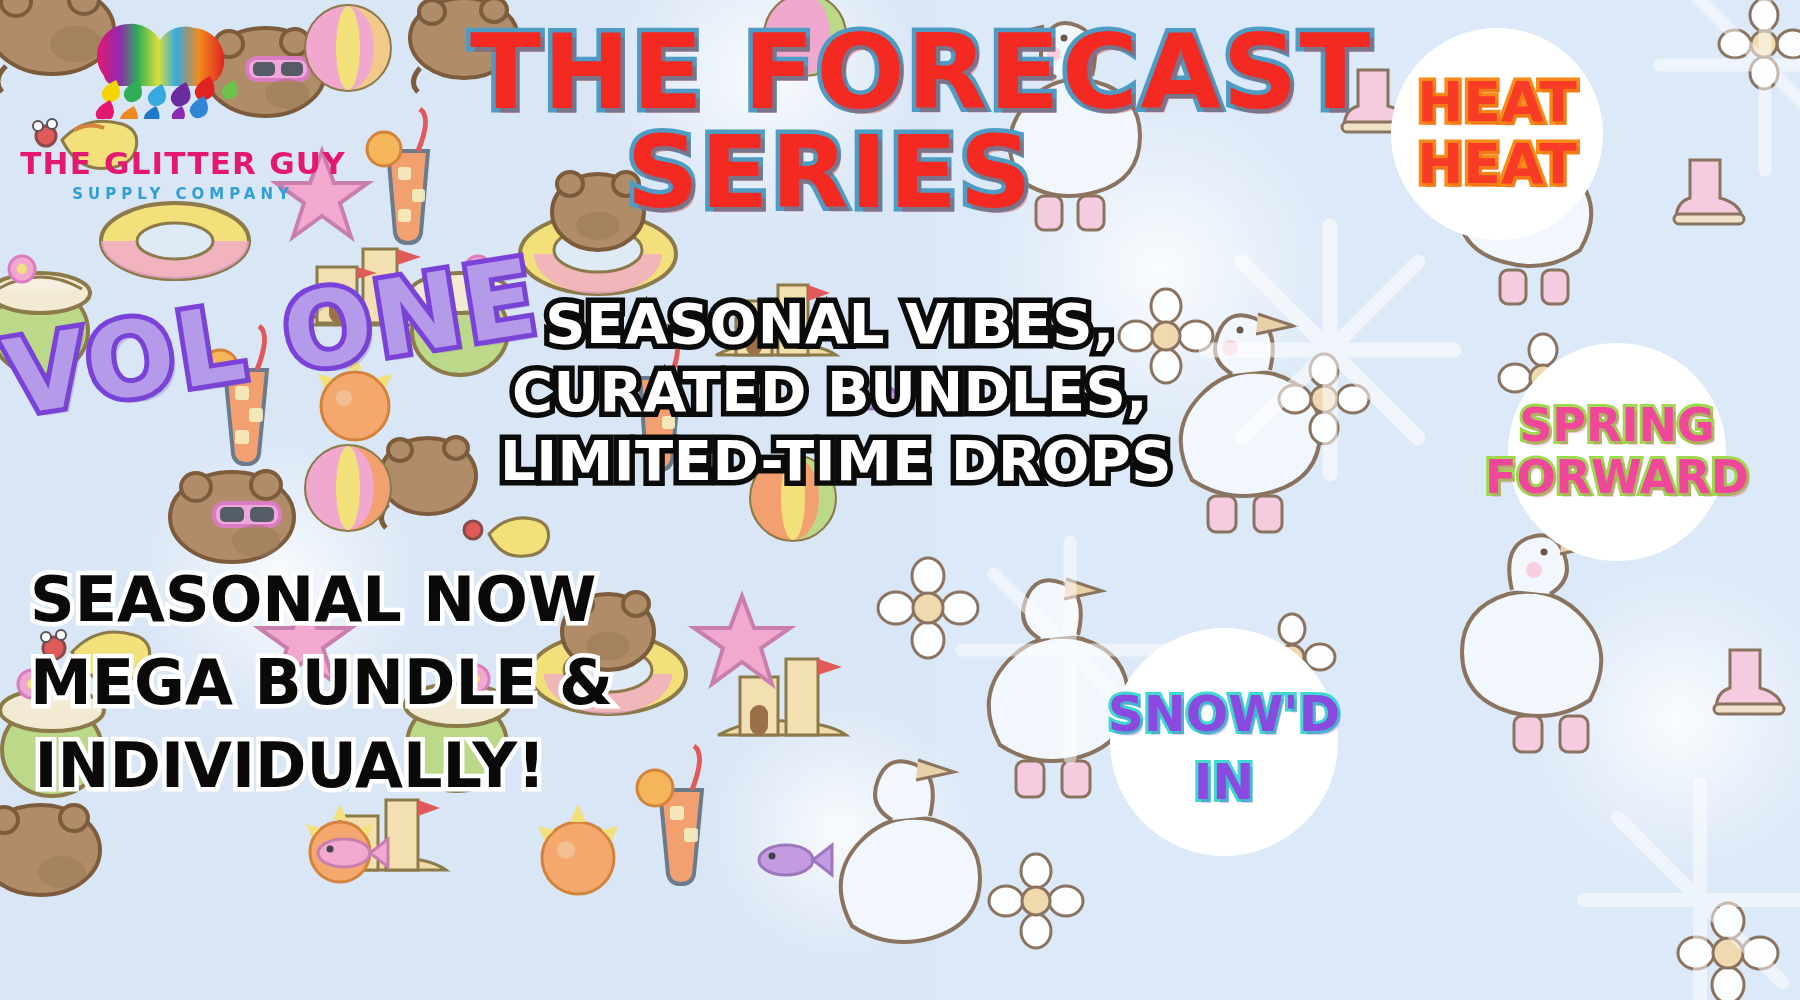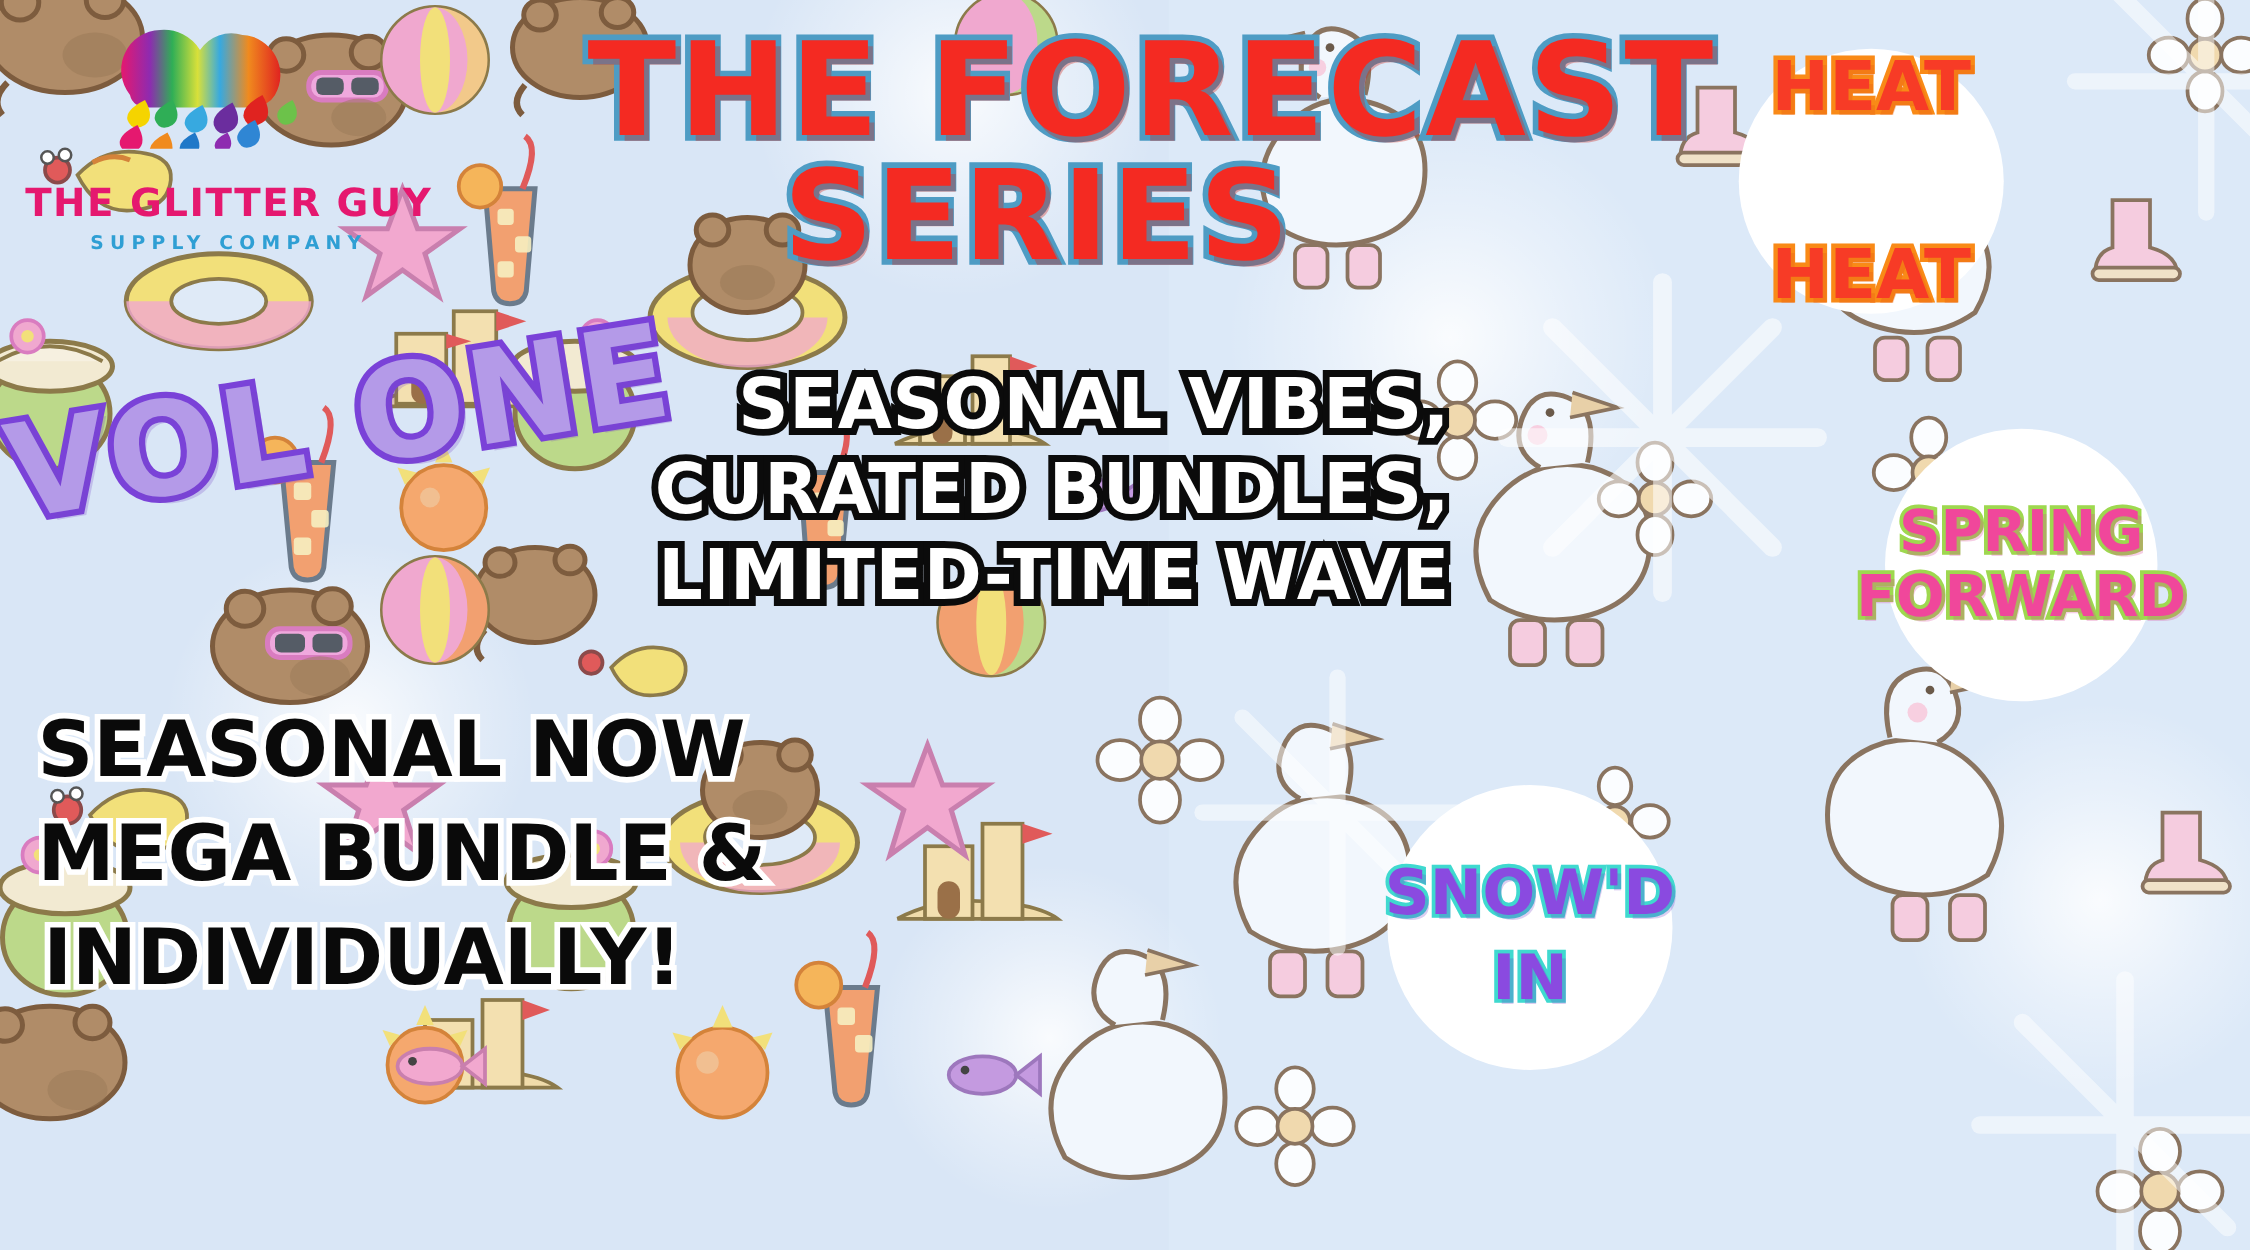--- a/index.html
+++ b/index.html
@@ -40,21 +40,21 @@
               text-align:center; }
   .hl-line { font-family:"DejaVu Sans", sans-serif; font-weight:700;
              font-size:104px; line-height:.98; letter-spacing:2px;
              color:#f42a22; white-space:nowrap;
              -webkit-text-stroke:9px #4e9cc4; paint-order:stroke fill;
              text-shadow:4px 5px 0 rgba(210,40,30,.35); }
   .hl-line.l2 { font-size:100px; }
 
   
   #subtitle { position:absolute; left:500px; top:290px; width:660px;
-              text-align:right; }
+              text-align:center; }
   .sub-line { font-family:"DejaVu Sans", sans-serif; font-weight:700;
               font-size:56px; line-height:1.22; letter-spacing:.5px;
               color:#ffffff; white-space:nowrap;
               -webkit-text-stroke:11px #0b0b0b; paint-order:stroke fill; }
 
   
   #volone { position:absolute; left:-10px; top:330px; width:570px;
             transform:rotate(-9deg); transform-origin:left center; }
   .vol-text { font-family:"DejaVu Sans", sans-serif; font-weight:700;
               font-size:104px; letter-spacing:3px; line-height:1;
@@ -70,21 +70,21 @@
               color:#0a0a0a; white-space:nowrap;
               -webkit-text-stroke:9px #ffffff; paint-order:stroke fill; }
 
   
   .badge { position:absolute; border-radius:50%; background:#ffffff;
            display:flex; flex-direction:column; align-items:center;
            justify-content:center; box-shadow:0 0 0 0 rgba(0,0,0,0); }
   .badge-word { font-family:"DejaVu Sans", sans-serif; font-weight:700;
                 line-height:1.12; white-space:nowrap; }
 
-  #badge-heat { left:1391px; top:39px; width:212px; height:212px;justify-content:space-between; }
+  #badge-heat { left:1391px; top:28px; width:212px; height:212px; }
   #badge-heat .badge-word { font-size:55px; color:#f73b26;
         -webkit-text-stroke:7px #f98a17; paint-order:stroke fill;
         text-shadow:3px 4px 0 rgba(230,90,20,.3); }
 
   #badge-spring { left:1508px; top:343px; width:218px; height:218px; }
   #badge-spring .badge-word { font-size:46px; color:#f0479b;
         -webkit-text-stroke:6px #9ed84f; paint-order:stroke fill;
         text-shadow:3px 4px 0 rgba(220,60,150,.25); }
 
   #badge-snow { left:1110px; top:628px; width:228px; height:228px; }
@@ -677,21 +677,21 @@
     </div>
     <div class="logo-wordmark">
       <div class="logo-main">THE GLITTER GUY</div>
       <div class="logo-sub">SUPPLY COMPANY</div>
     </div>
   </div>
 
   <div id="subtitle">
     <div class="sub-line">SEASONAL VIBES,</div>
     <div class="sub-line">CURATED BUNDLES,</div>
-    <div class="sub-line">LIMITED-TIME WAVE</div>
+    <div class="sub-line">LIMITED-TIME DROPS</div>
   </div>
 
   <div id="volone">
     <div class="vol-text">VOL ONE</div>
   </div>
 
   <div id="cta">
     <div class="cta-line">SEASONAL NOW</div>
     <div class="cta-line">MEGA BUNDLE &amp;</div>
     <div class="cta-line">INDIVIDUALLY!</div>

